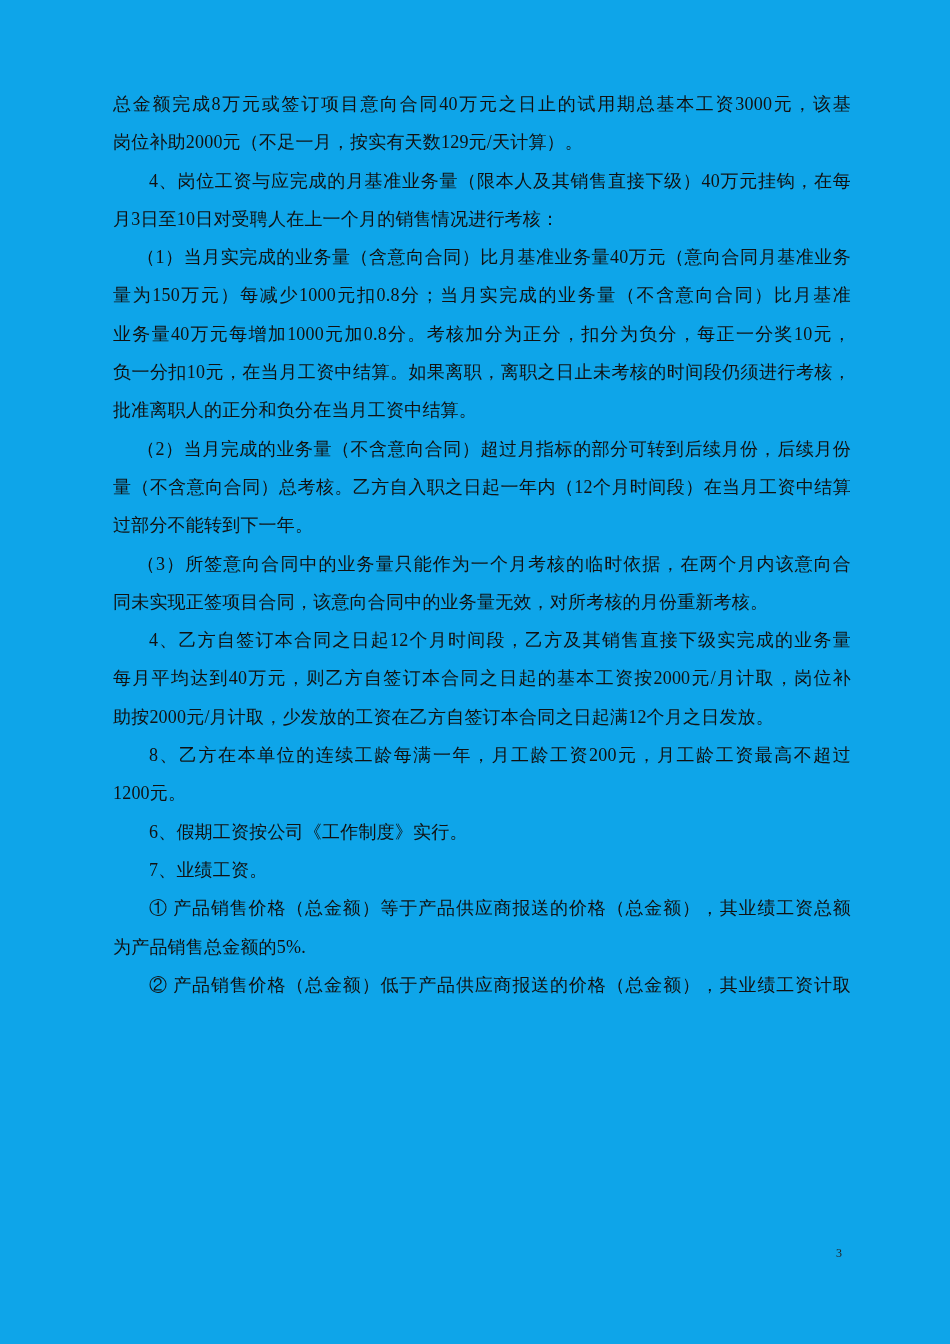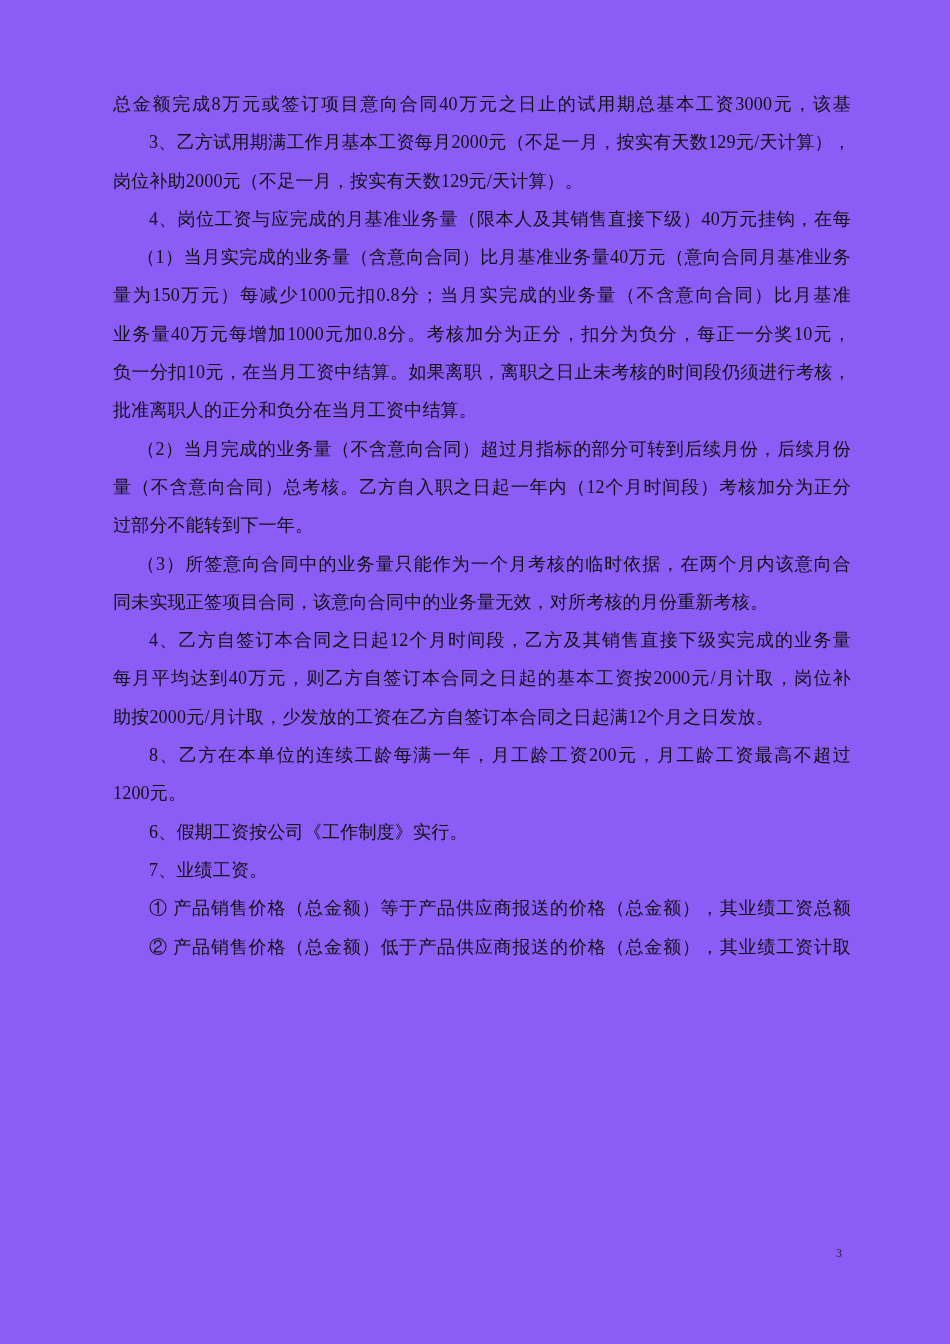--- a/index.html
+++ b/index.html
@@ -14,21 +14,21 @@
       overflow: hidden;
       font-family: "Liberation Serif", "DejaVu Serif", serif;
       color: #111111;
     }
     .page {
       position: absolute;
       left: 0;
       top: 0;
       width: 950px;
       height: 1344px;
-      background: #8b5cf6;
+      background: #0ea5e9;
     }
     .body-text {
       position: absolute;
       left: 113px;
       top: 85px;
       width: 738px;
     }
     .line {
       height: 38.3px;
       line-height: 38.3px;
@@ -55,37 +55,38 @@
       font-family: "Liberation Serif", serif;
       color: #222222;
     }
   </style>
 </head>
 <body>
 
 <div class="page">
   <div class="body-text">
     <div class="line justify">总金额完成8万元或签订项目意向合同40万元之日止的试用期总基本工资3000元，该基</div>
-    <div class="line indent justify">3、乙方试用期满工作月基本工资每月2000元（不足一月，按实有天数129元/天计算），</div>
     <div class="line">岗位补助2000元（不足一月，按实有天数129元/天计算）。</div>
     <div class="line indent justify">4、岗位工资与应完成的月基准业务量（限本人及其销售直接下级）40万元挂钩，在每</div>
+    <div class="line">月3日至10日对受聘人在上一个月的销售情况进行考核：</div>
     <div class="line indent-sm justify">（1）当月实完成的业务量（含意向合同）比月基准业务量40万元（意向合同月基准业务</div>
     <div class="line justify">量为150万元）每减少1000元扣0.8分；当月实完成的业务量（不含意向合同）比月基准</div>
     <div class="line justify">业务量40万元每增加1000元加0.8分。考核加分为正分，扣分为负分，每正一分奖10元，</div>
     <div class="line justify">负一分扣10元，在当月工资中结算。如果离职，离职之日止未考核的时间段仍须进行考核，</div>
     <div class="line">批准离职人的正分和负分在当月工资中结算。</div>
     <div class="line indent-sm justify">（2）当月完成的业务量（不含意向合同）超过月指标的部分可转到后续月份，后续月份</div>
-    <div class="line justify">量（不含意向合同）总考核。乙方自入职之日起一年内（12个月时间段）考核加分为正分</div>
+    <div class="line justify">量（不含意向合同）总考核。乙方自入职之日起一年内（12个月时间段）在当月工资中结算</div>
     <div class="line">过部分不能转到下一年。</div>
     <div class="line indent-sm justify">（3）所签意向合同中的业务量只能作为一个月考核的临时依据，在两个月内该意向合</div>
     <div class="line">同未实现正签项目合同，该意向合同中的业务量无效，对所考核的月份重新考核。</div>
     <div class="line indent justify">4、乙方自签订本合同之日起12个月时间段，乙方及其销售直接下级实完成的业务量</div>
     <div class="line justify">每月平均达到40万元，则乙方自签订本合同之日起的基本工资按2000元/月计取，岗位补</div>
     <div class="line">助按2000元/月计取，少发放的工资在乙方自签订本合同之日起满12个月之日发放。</div>
     <div class="line indent justify">8、乙方在本单位的连续工龄每满一年，月工龄工资200元，月工龄工资最高不超过</div>
     <div class="line">1200元。</div>
     <div class="line indent">6、假期工资按公司《工作制度》实行。</div>
     <div class="line indent">7、业绩工资。</div>
     <div class="line indent justify">① 产品销售价格（总金额）等于产品供应商报送的价格（总金额），其业绩工资总额</div>
+    <div class="line">为产品销售总金额的5%.</div>
     <div class="line indent justify">② 产品销售价格（总金额）低于产品供应商报送的价格（总金额），其业绩工资计取</div>
   </div>
   <div class="page-number">3</div>
 </div>
 
 </body></html>

